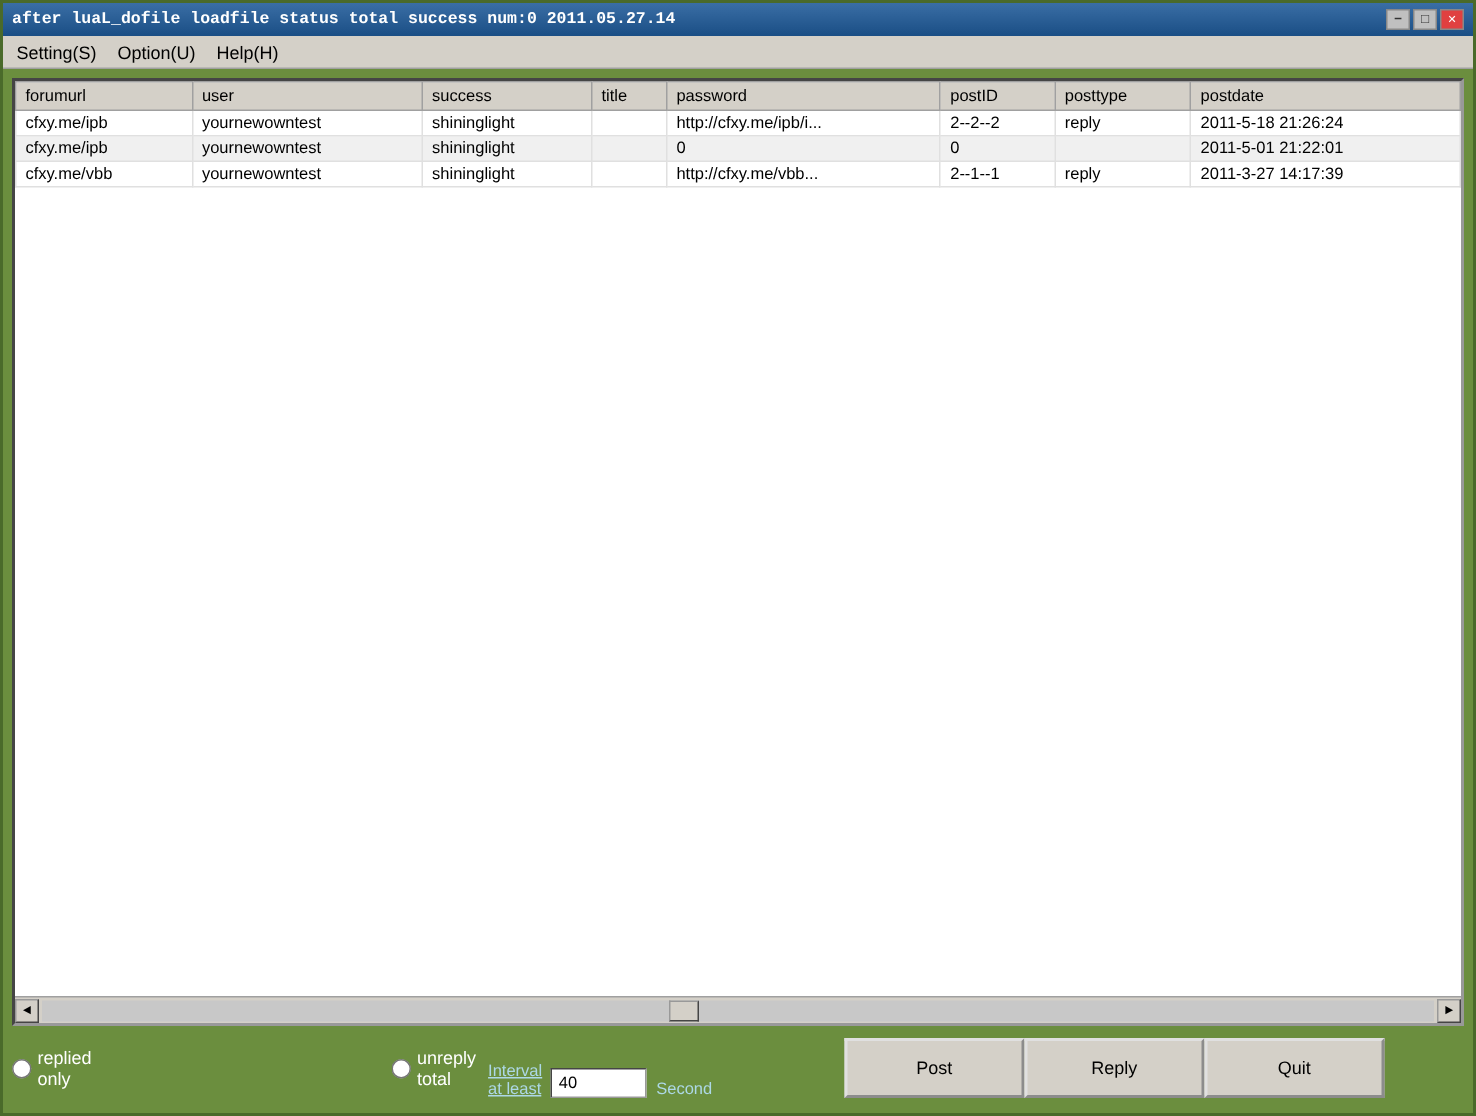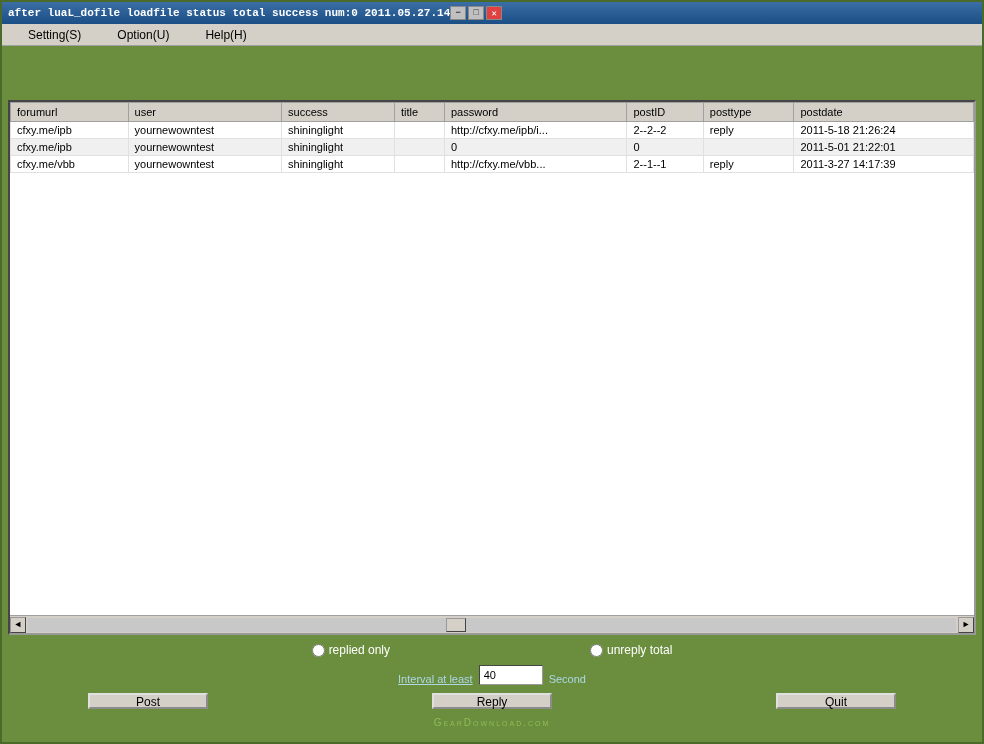--- a/index.html
+++ b/index.html
@@ -20,20 +20,21 @@
       flex-direction: column;
       border: 2px solid #4a6a2a;
     }
 
     .title-bar {
       background: linear-gradient(to bottom, #3a6ea5, #1a4e85);
       color: white;
       padding: 3px 6px;
       display: flex;
       align-items: center;
+      justify-content: space-between;
       height: 22px;
       font-family: 'Courier New', monospace;
       font-size: 11px;
       font-weight: bold;
     }
 
     .title-bar-buttons {
       display: flex;
       gap: 2px;
     }
@@ -47,43 +48,42 @@
       align-items: center;
       justify-content: center;
       font-size: 9px;
       cursor: pointer;
       color: #333;
     }
     .title-btn.close { background: #e04040; color: white; }
 
     .menu-bar {
       background: #d4d0c8;
-      padding: 2px 20px;
-      display: flex;
-      gap: 24px;
+      padding: 2px 3px;
+      display: flex;
+      gap: 2px;
       height: 22px;
       align-items: center;
       border-bottom: 1px solid #a0a0a0;
     }
 
     .menu-item {
       padding: 2px 6px;
       cursor: pointer;
       font-size: 12px;
       color: #000;
       font-family: Arial, sans-serif;
     }
 
     .main-content {
       flex: 1;
       background: #6b8e3e;
       display: flex;
       flex-direction: column;
       padding: 6px;
-      margin-top: 48px;
     }
 
     
     .table-container {
       background: white;
       border: 2px inset #999;
       flex: 1;
       overflow: hidden;
       display: flex;
       flex-direction: column;
@@ -160,21 +160,21 @@
       width: 20px;
       height: 14px;
       background: #d4d0c8;
       border: 1px outset #999;
     }
 
     
     .bottom-controls {
       padding: 8px 0 4px 0;
       display: flex;
-      flex-direction: column;
+      flex-direction: row;
       gap: 8px;
     }
 
     .radio-row {
       display: flex;
       justify-content: center;
       gap: 200px;
       align-items: center;
     }
 
@@ -224,21 +224,21 @@
 
     .buttons-row {
       display: flex;
       justify-content: space-between;
       align-items: center;
       padding: 0 80px;
     }
 
     .win-button {
       min-width: 120px;
-      height: 16px;
+      height: 40px;
       background: #d4d0c8;
       border: 2px outset #e0e0e0;
       cursor: pointer;
       font-family: Arial, sans-serif;
       font-size: 12px;
       color: #000;
       padding: 0 16px;
     }
 
     .watermark {

